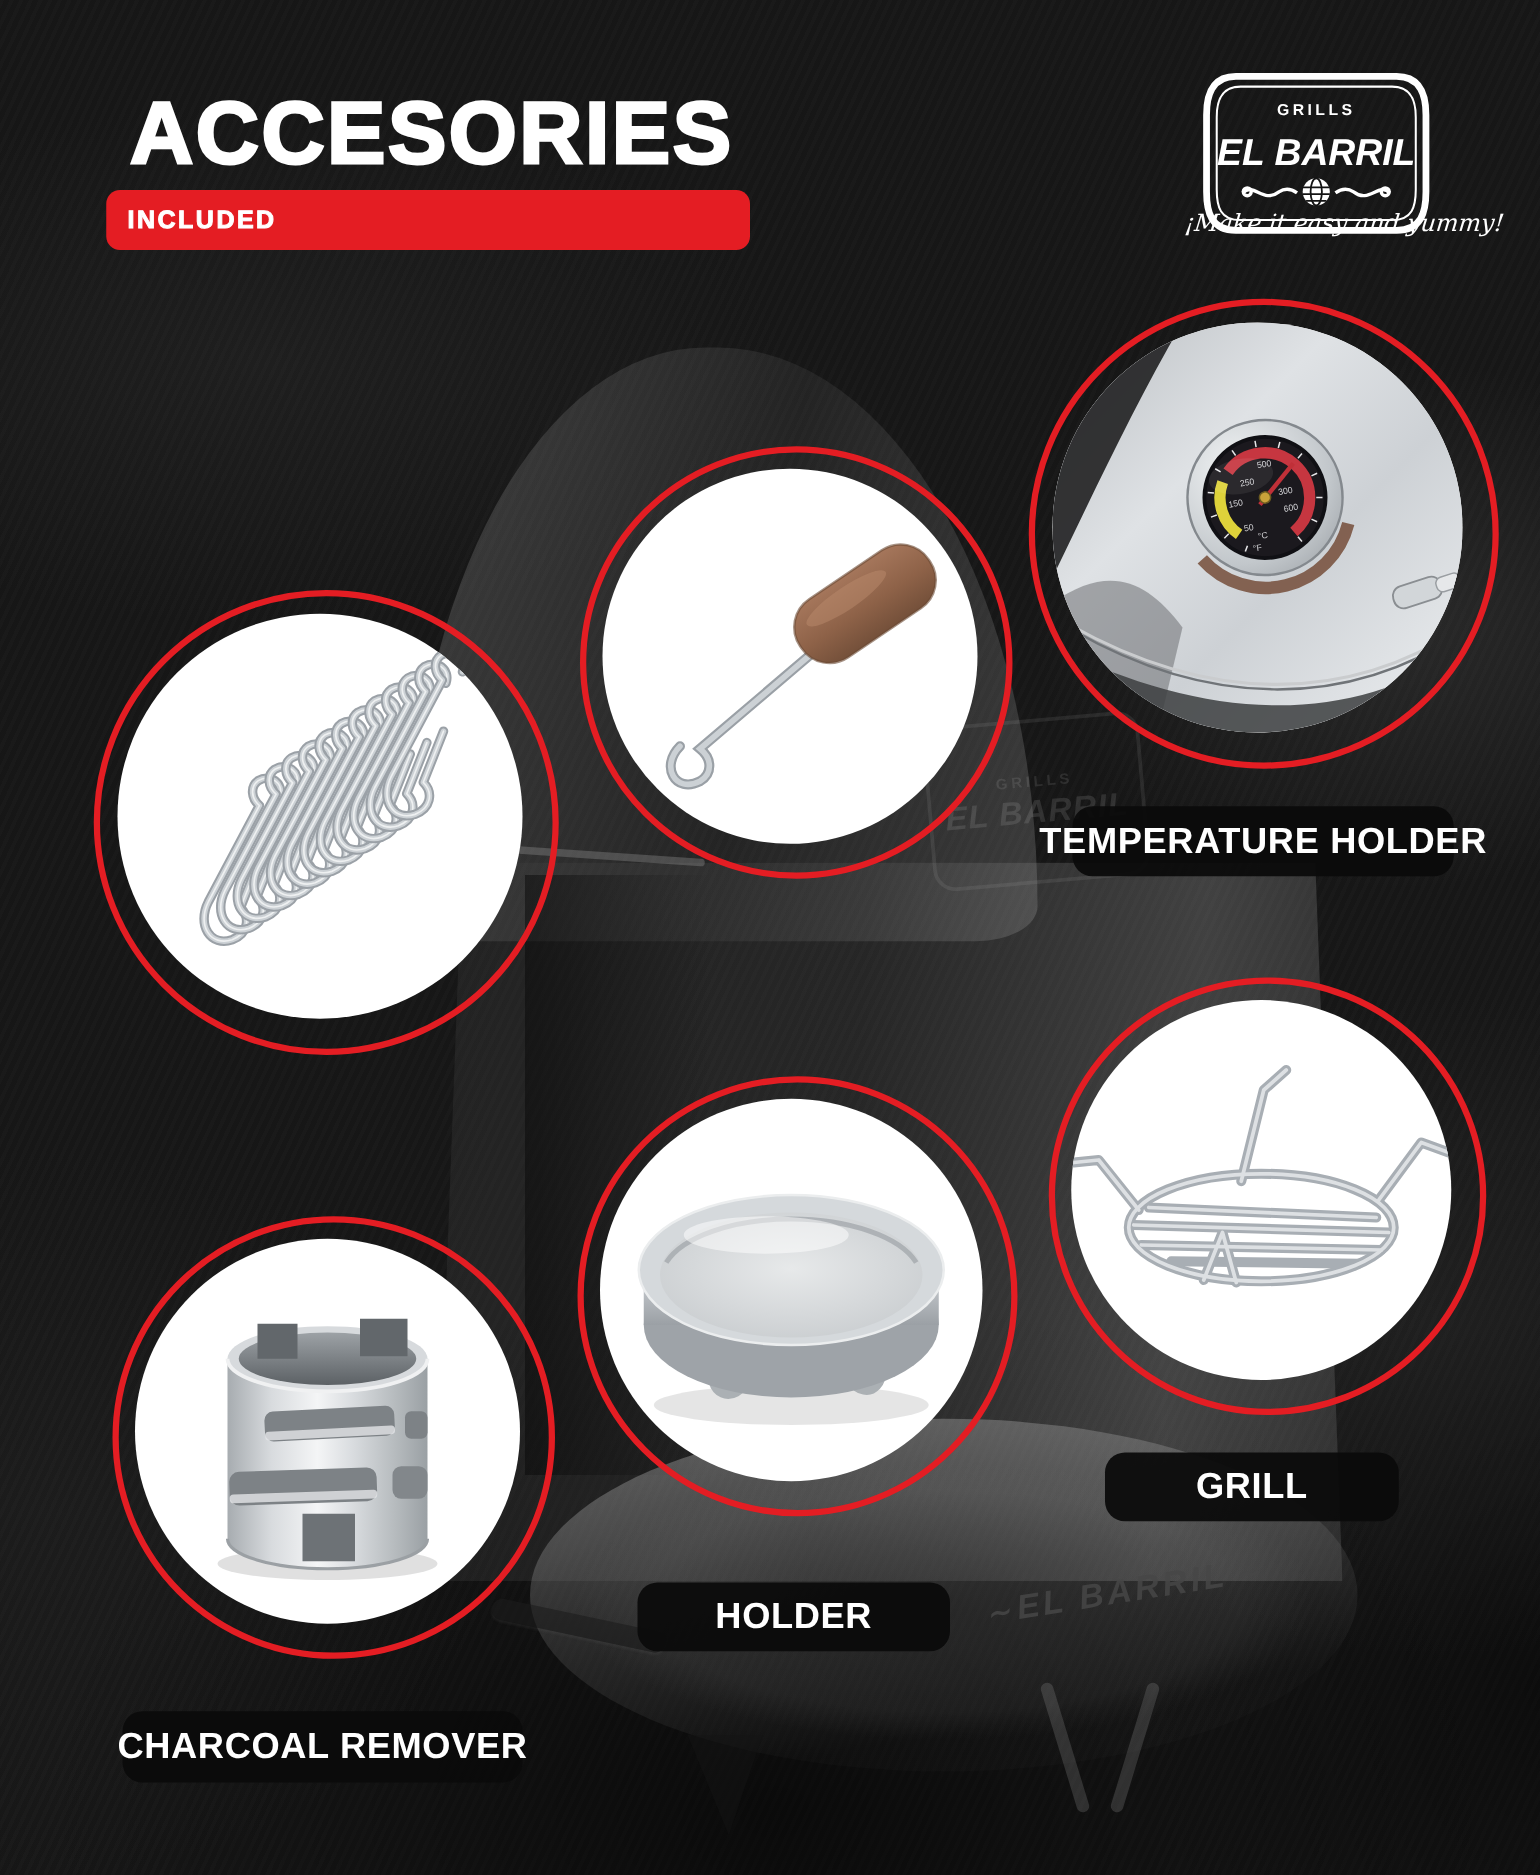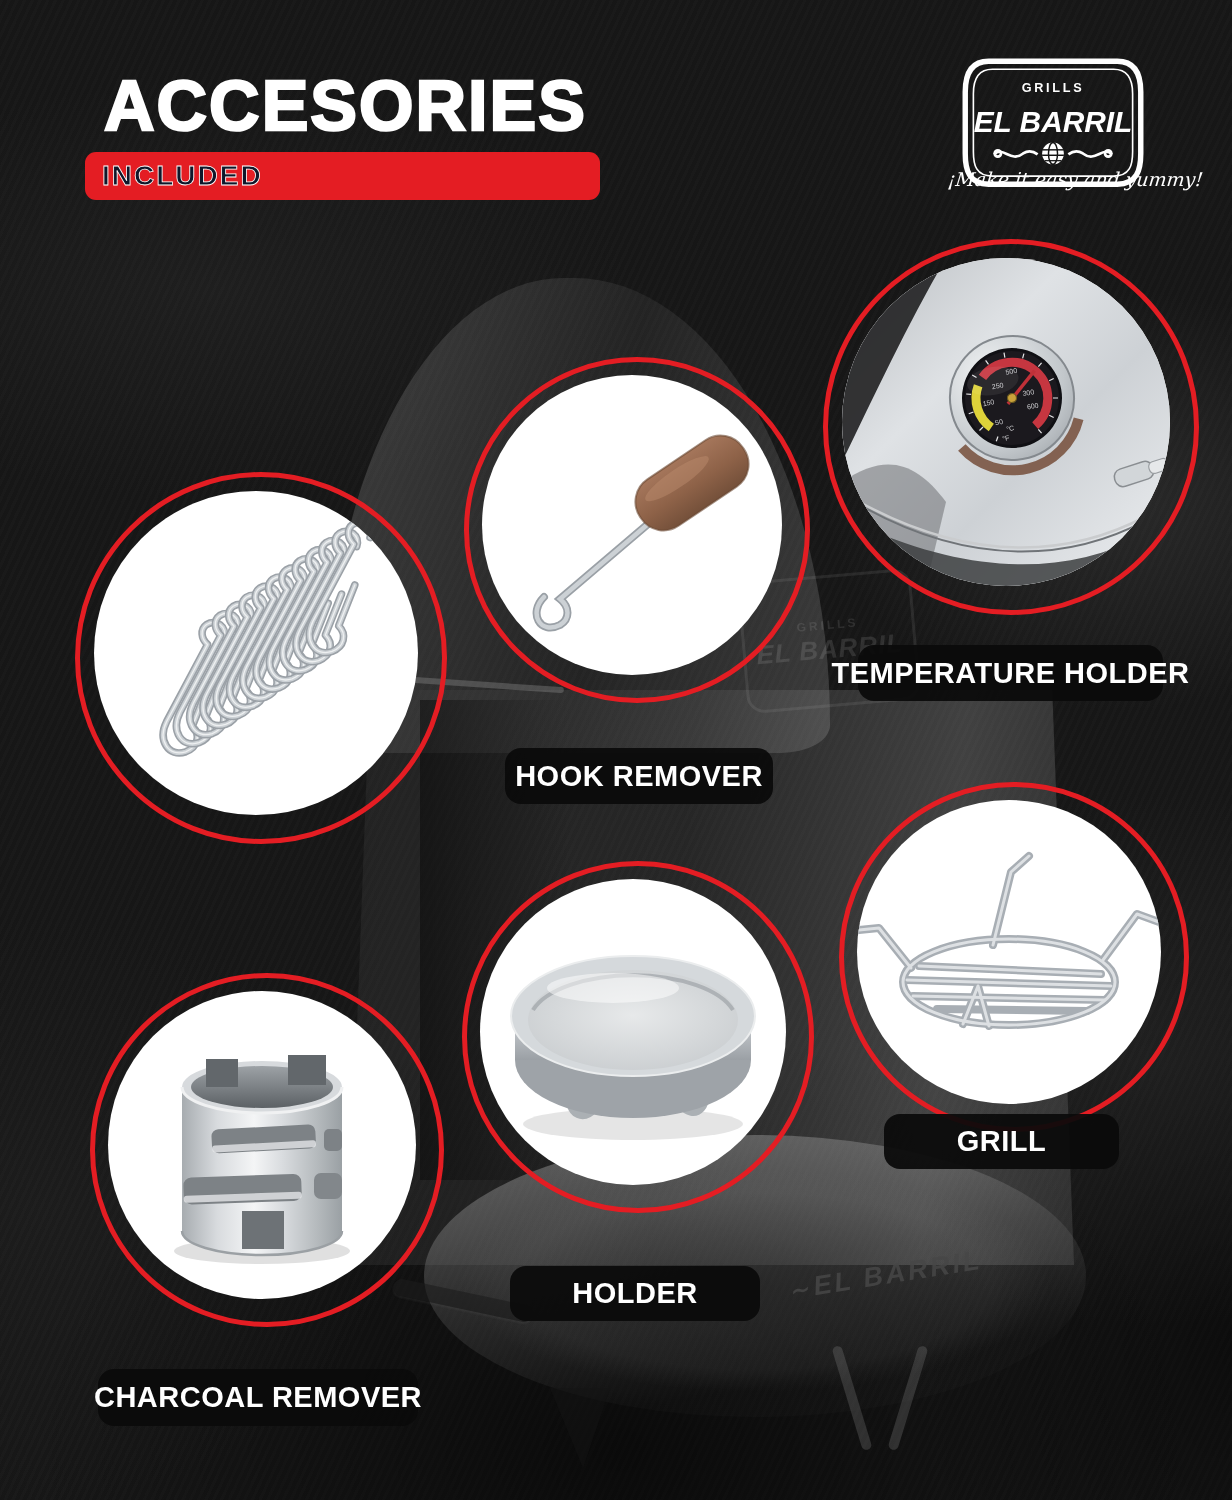--- a/index.html
+++ b/index.html
@@ -27,21 +27,21 @@
   .title{
     left:83px;top:64px;width:620px;height:84px;line-height:84px;
     color:#fff;font-size:70px;font-weight:bold;letter-spacing:2px;
     -webkit-text-stroke:2.5px #fff;z-index:10;margin-left:21px;
   }
   .subtitle-banner{
     left:85px;top:152px;width:515px;height:48px;border-radius:11px;
     background:var(--accent);z-index:10;display:flex;align-items:center;
   }
   .subtitle-banner span{
-    color:#0f172a;font-size:28px;font-weight:bold;letter-spacing:2px;padding-left:17px;
+    color:#ffffff;font-size:20px;font-weight:bold;letter-spacing:2px;padding-left:17px;
     -webkit-text-stroke:.8px #fff;
   }
 
   
   .brand{left:958px;top:52px;width:190px;height:150px;z-index:10;}
   .brand svg{display:block;}
   .brand-tagline{
     left:948px;top:168px;width:210px;text-align:center;color:#fff;
     font-family:"DejaVu Serif",serif;font-style:italic;font-size:19px;
     transform:skewX(-6deg);z-index:10;white-space:nowrap;
@@ -384,24 +384,21 @@
         <rect x="52" y="28" width="28" height="26" rx="7" fill="#82878b"></rect>
         <rect x="-20" y="66" width="42" height="38" fill="#6d7276"></rect>
         <path d="M -80 86 A 80 24 0 0 0 80 86" fill="none" stroke="#9ba0a4" stroke-width="2.5"></path>
       </svg>
     </div>
   </div>
 
   <div class="abs pill" style="left:858px;top:645px;width:305px;height:56px;">
     <span>TEMPERATURE HOLDER</span>
   </div>
-  <div class="abs pill" style="left:505px;top:748px;width:268px;height:56px;">
-    <span>HOOK REMOVER</span>
-  </div>
-  <div class="abs pill" style="left:884px;top:1114px;width:235px;height:55px;">
+  <div class="abs pill" style="left:884px;top:1162px;width:235px;height:55px;">
     <span>GRILL</span>
   </div>
   <div class="abs pill" style="left:510px;top:1266px;width:250px;height:55px;">
     <span>HOLDER</span>
   </div>
   <div class="abs pill" style="left:98px;top:1369px;width:320px;height:57px;">
     <span>CHARCOAL REMOVER</span>
   </div>
 
 </div>

